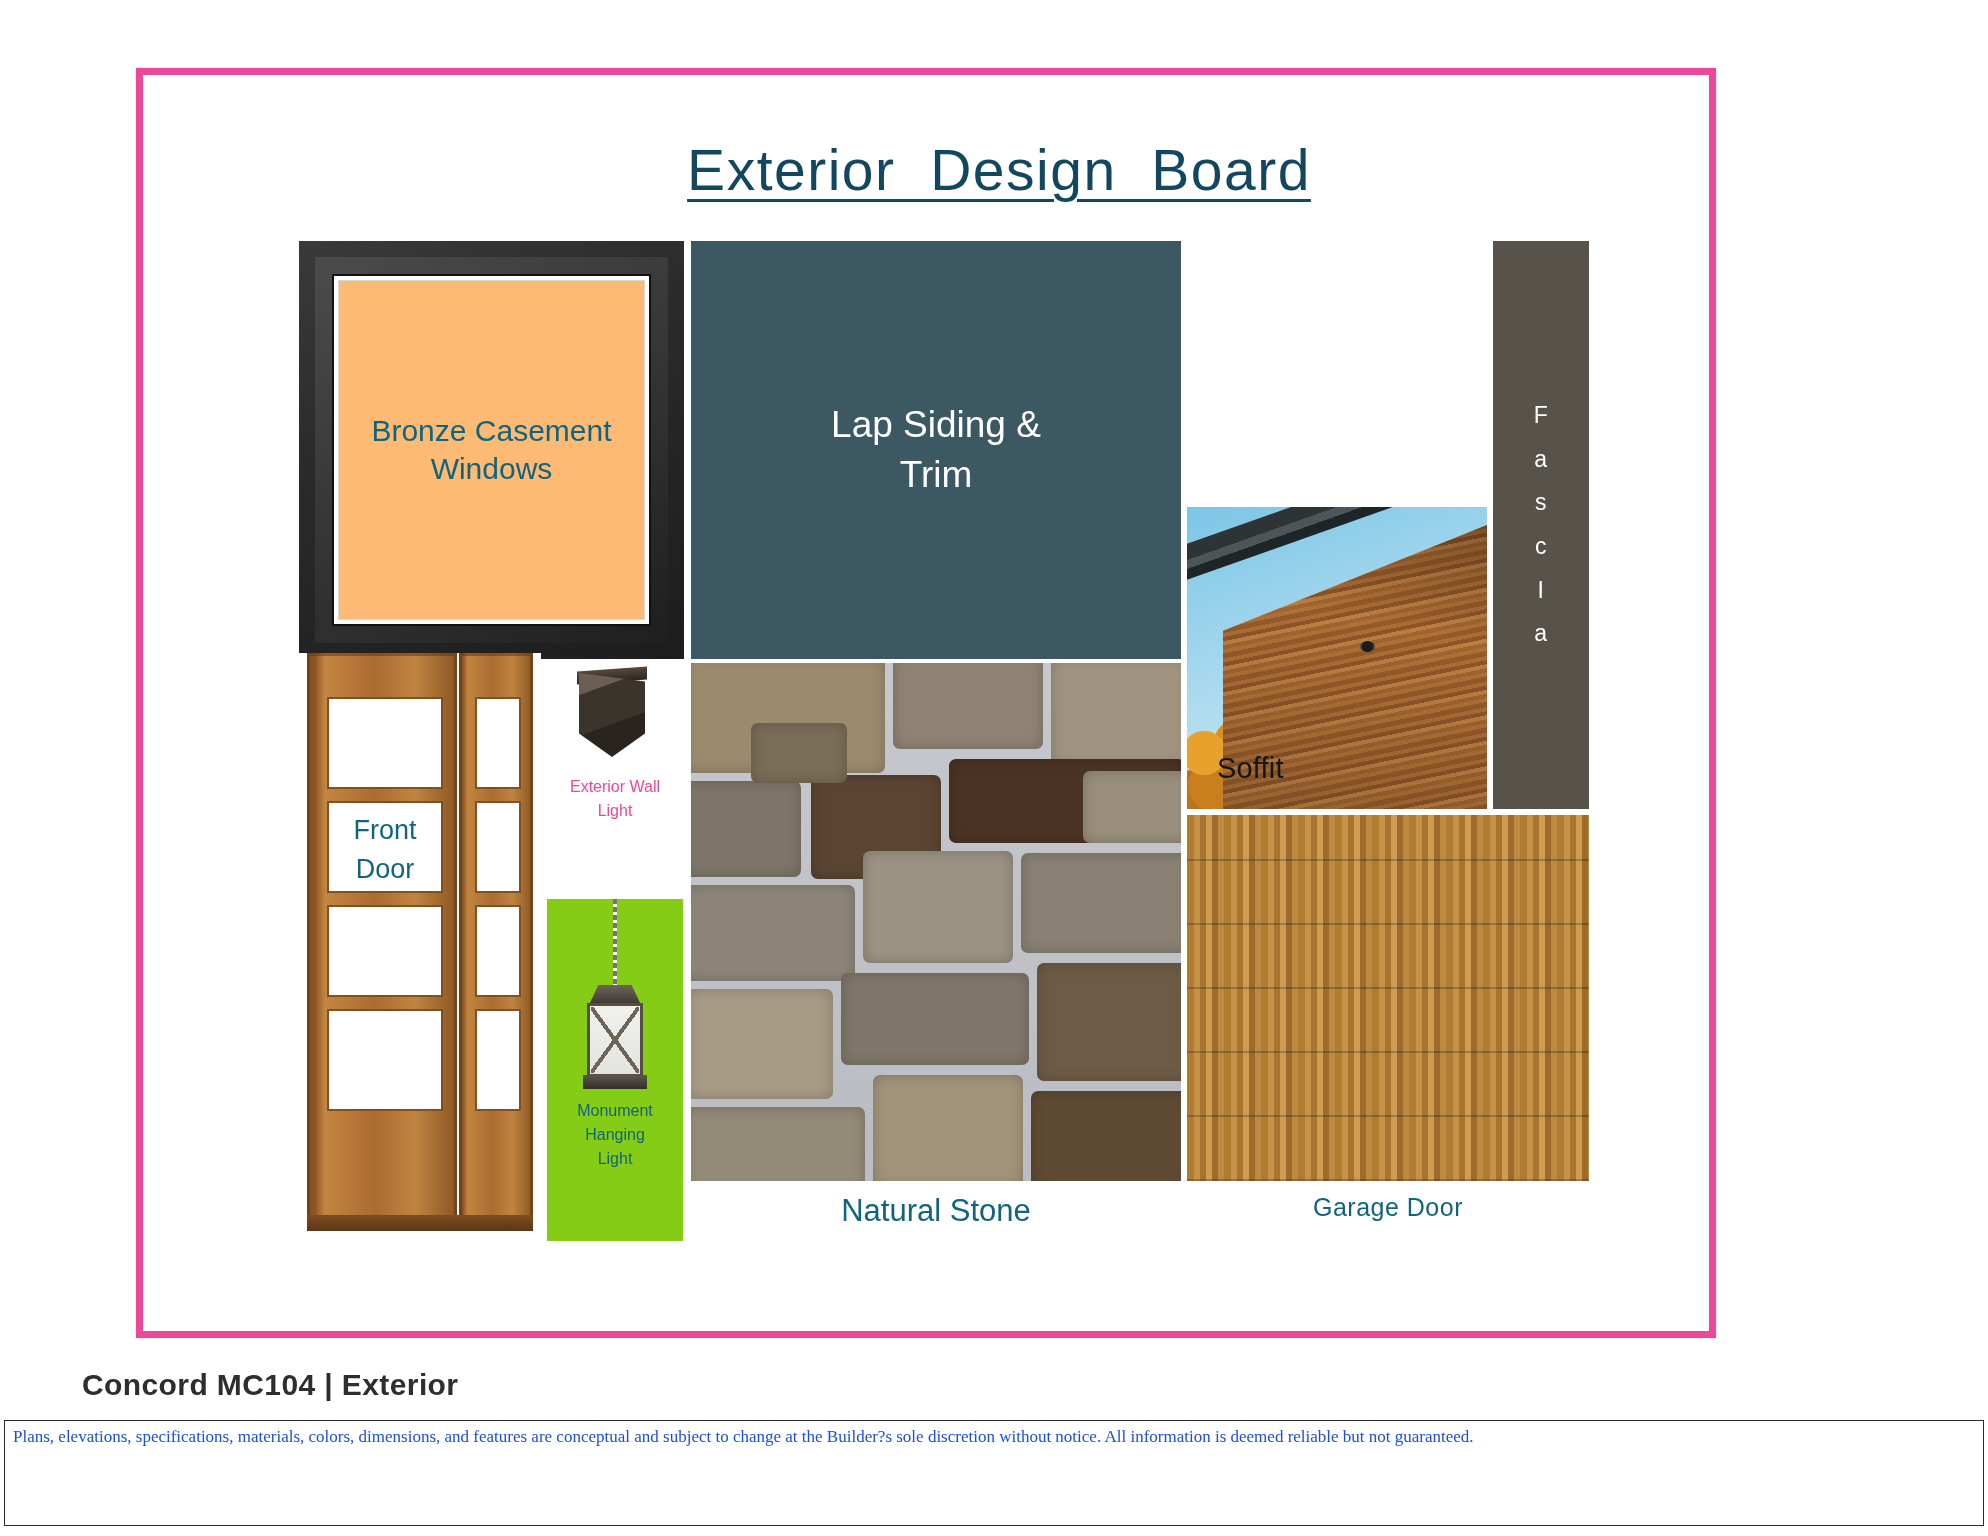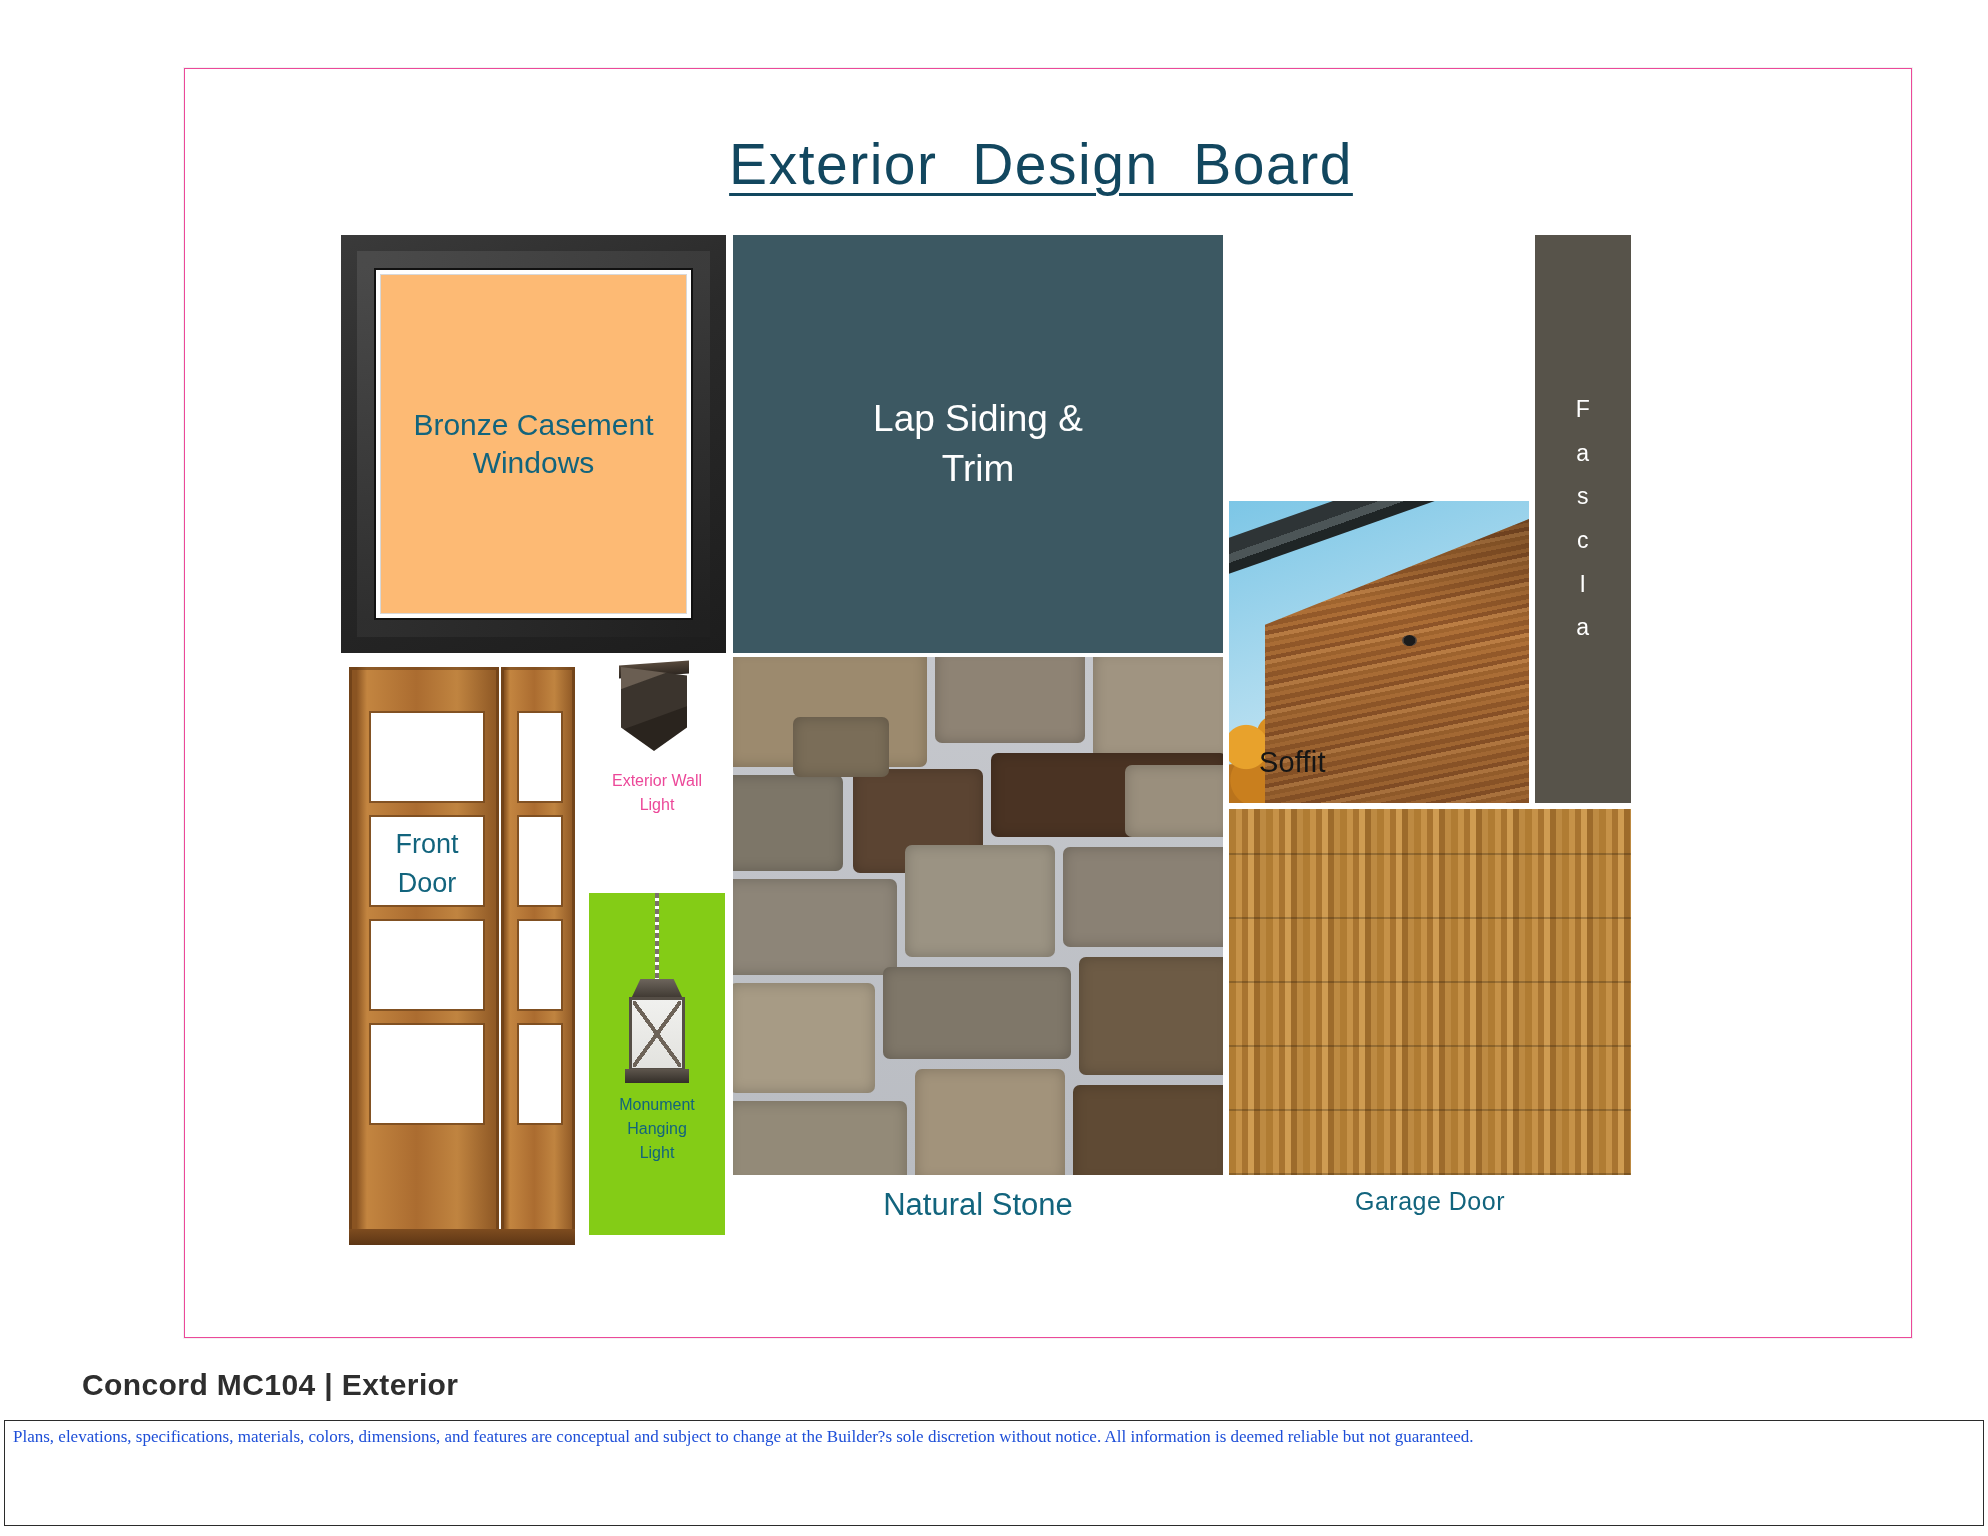--- a/index.html
+++ b/index.html
@@ -7,25 +7,24 @@
     width: 1988px; height: 1536px;
     background: #ffffff;
     font-family: "Liberation Sans", sans-serif;
     overflow: hidden;
   }
 
   
   #sheet {
     position: absolute;
     left: 136px; top: 68px;
-    width: 1728px; height: 1270px;
-    background: #ffffff;
-    border: 1px solid #ec4899;
+    width: 1580px; height: 1270px;
+    background: #ffffff;
+    border: 7px solid #ec4899;
     box-shadow: 0 0 0 1px #f2f2f2;
-    margin-left: 48px;
   }
 
   
   #board-title {
     position: absolute;
     left: 0; top: 62px;
     width: 1712px;
     text-align: center;
     font-size: 57px;
     font-weight: 400;
@@ -160,21 +159,21 @@
     width: 15px; height: 11px; border-radius: 50%;
     background: radial-gradient(circle,#1b1b1b 0 58%, #3f3733 60%, #6b5b4c 100%);
   }
   #lbl-soffit {
     position: absolute; left: 30px; bottom: 24px;
     color: #151515; font-size: 29px; letter-spacing: .2px;
   }
 
   
   #p-door {
-    left: 0; top: 432px; width: 242px; height: 578px;
+    left: 0; top: 412px; width: 242px; height: 578px;
     background: #ffffff;
   }
   .door-slab {
     position: absolute; top: 0; height: 100%;
     background: linear-gradient(90deg,#8a5422 0 5%, #c38540 12%, #ab6c30 45%, #c08440 72%, #8b5523 100%);
     box-shadow: inset 0 0 0 3px rgba(90,50,16,.5);
   }
   #door-left  { left: 8px;  width: 150px; }
   #door-right { left: 160px; width: 74px; }
   .door-base {

